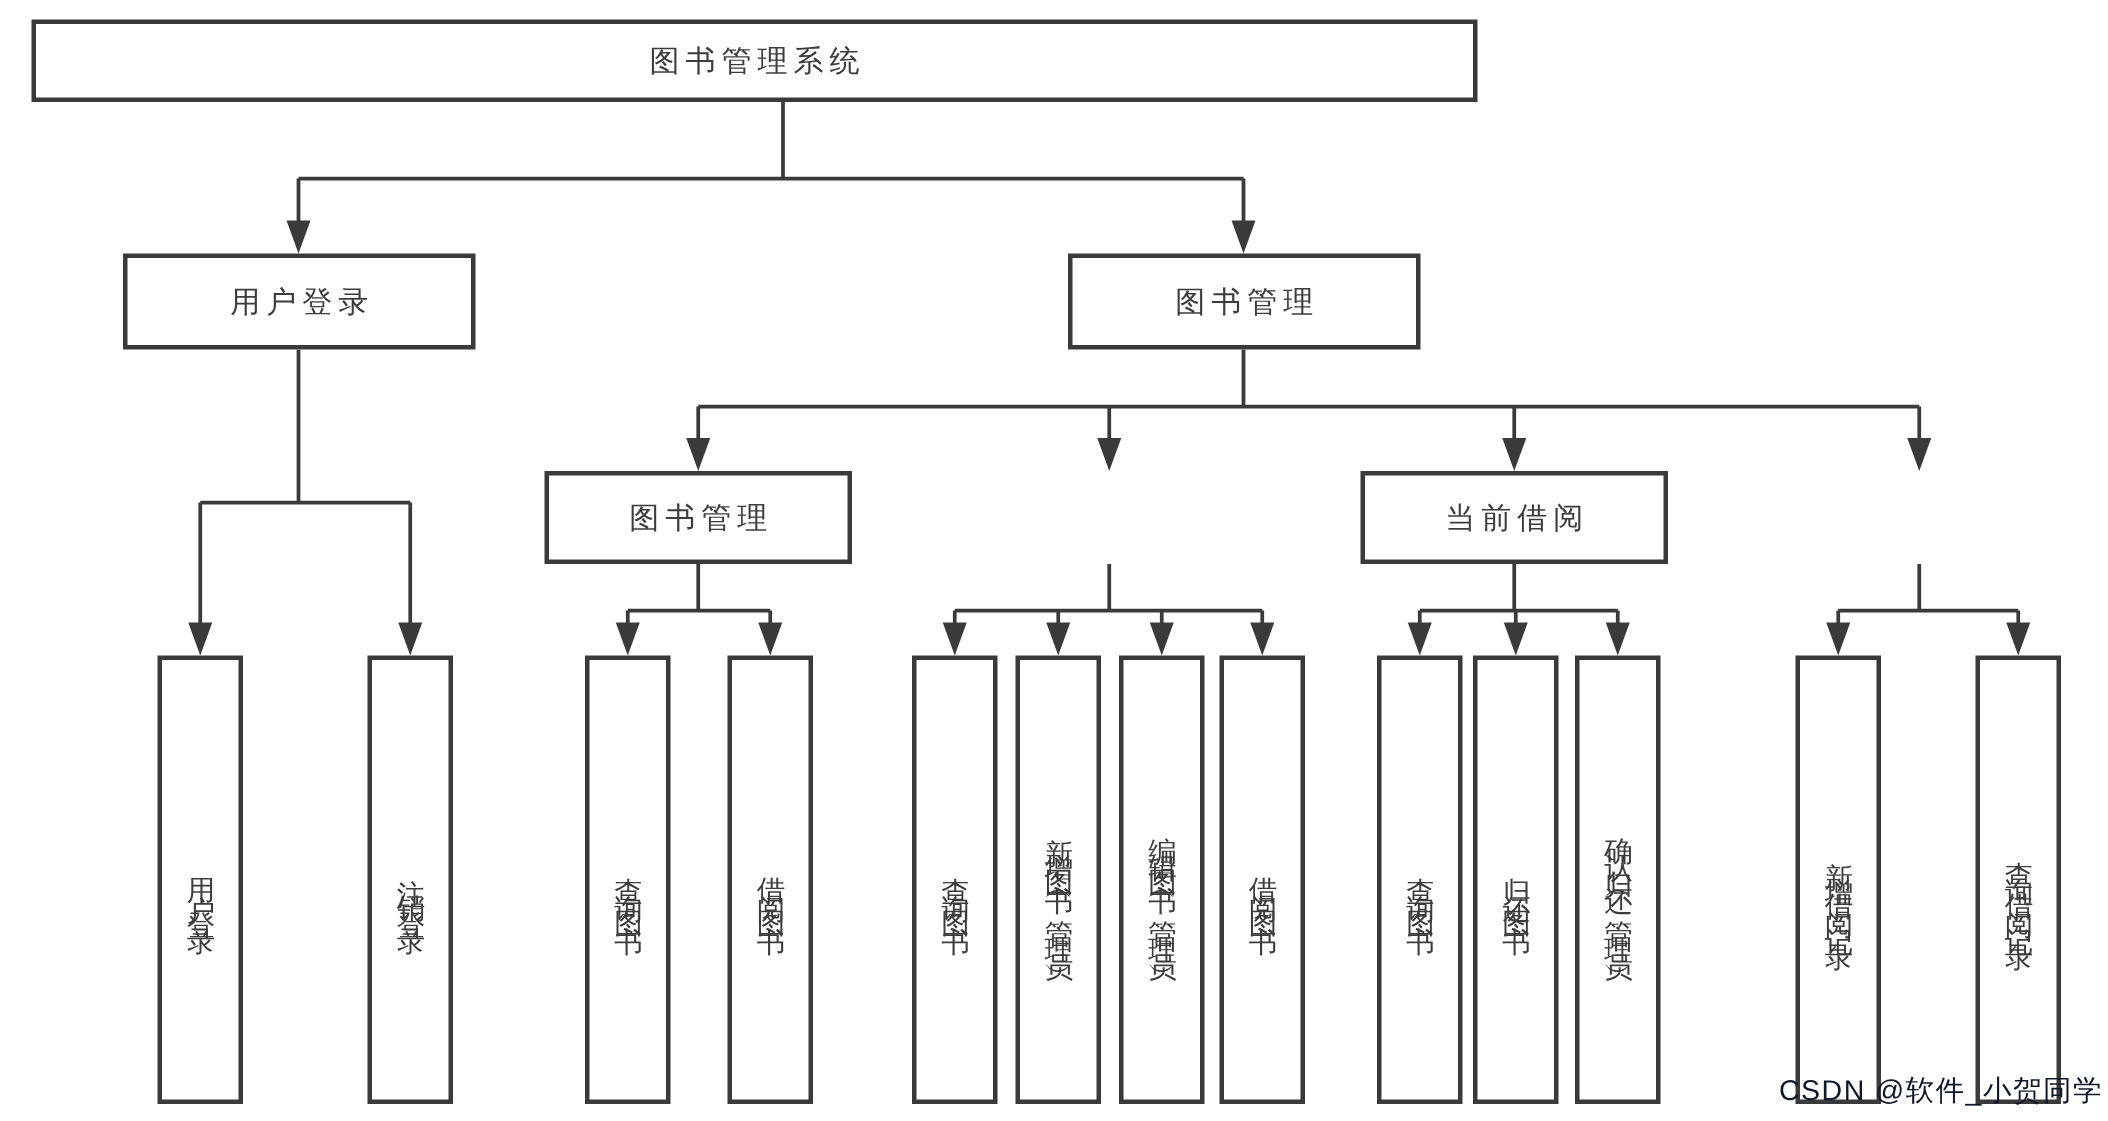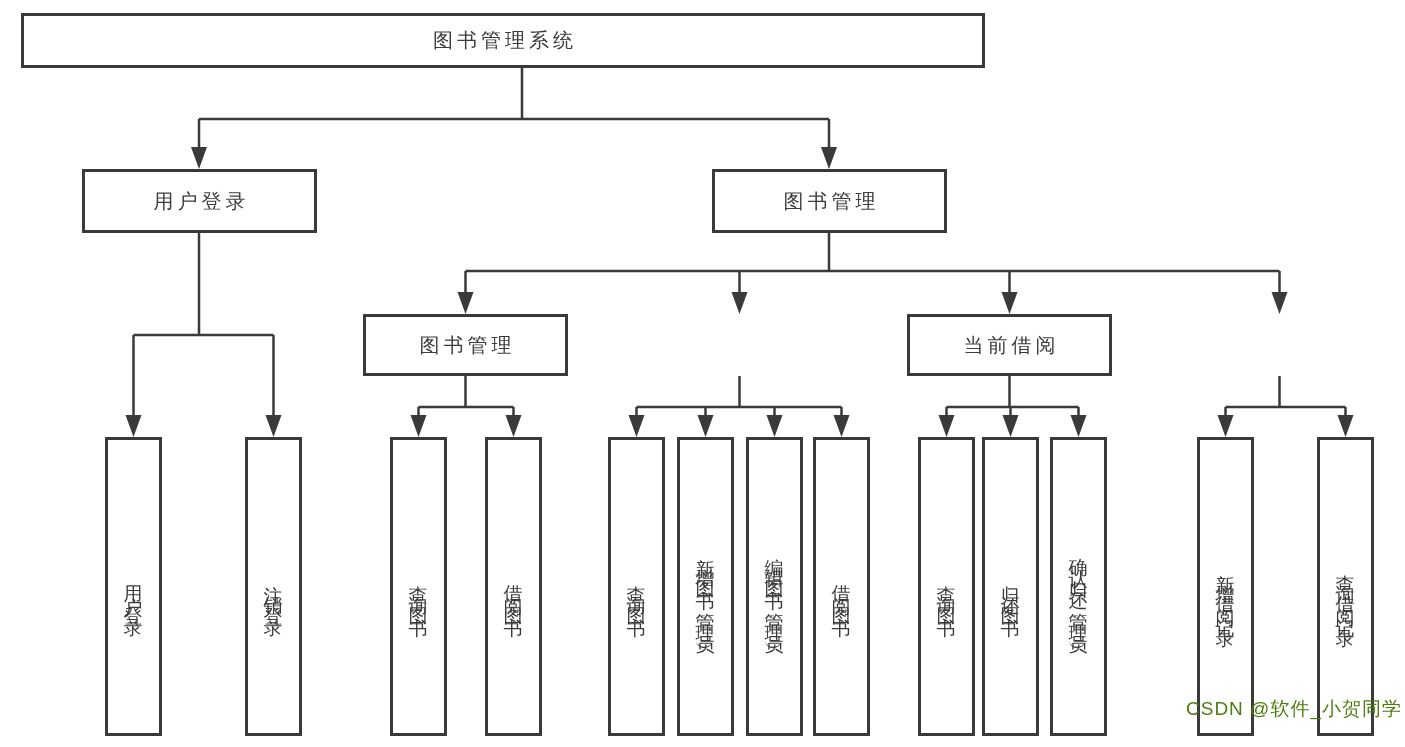--- a/index.html
+++ b/index.html
@@ -57,24 +57,24 @@
   .lf-7  { left: 746px;  }
   .lf-8  { left: 813px;  }
   .lf-9  { left: 918px;  }
   .lf-10 { left: 982px;  }
   .lf-11 { left: 1050px; }
   .lf-12 { left: 1197px; }
   .lf-13 { left: 1317px; }
   #watermark {
     position: absolute;
     left: 1186px;
-    top: 696px;
+    top: 714px;
     font-size: 19px;
     letter-spacing: 1px;
-    color: #4d7c0f;
+    color: #0f172a;
     white-space: nowrap;
   }
 </style>
 </head>
 <body>
 
 <div id="canvas">
 
   <svg id="wires" viewBox="0 0 1405 747" xmlns="http://www.w3.org/2000/svg">
     <g stroke="#3a3a3a" stroke-width="2.5" fill="none">

